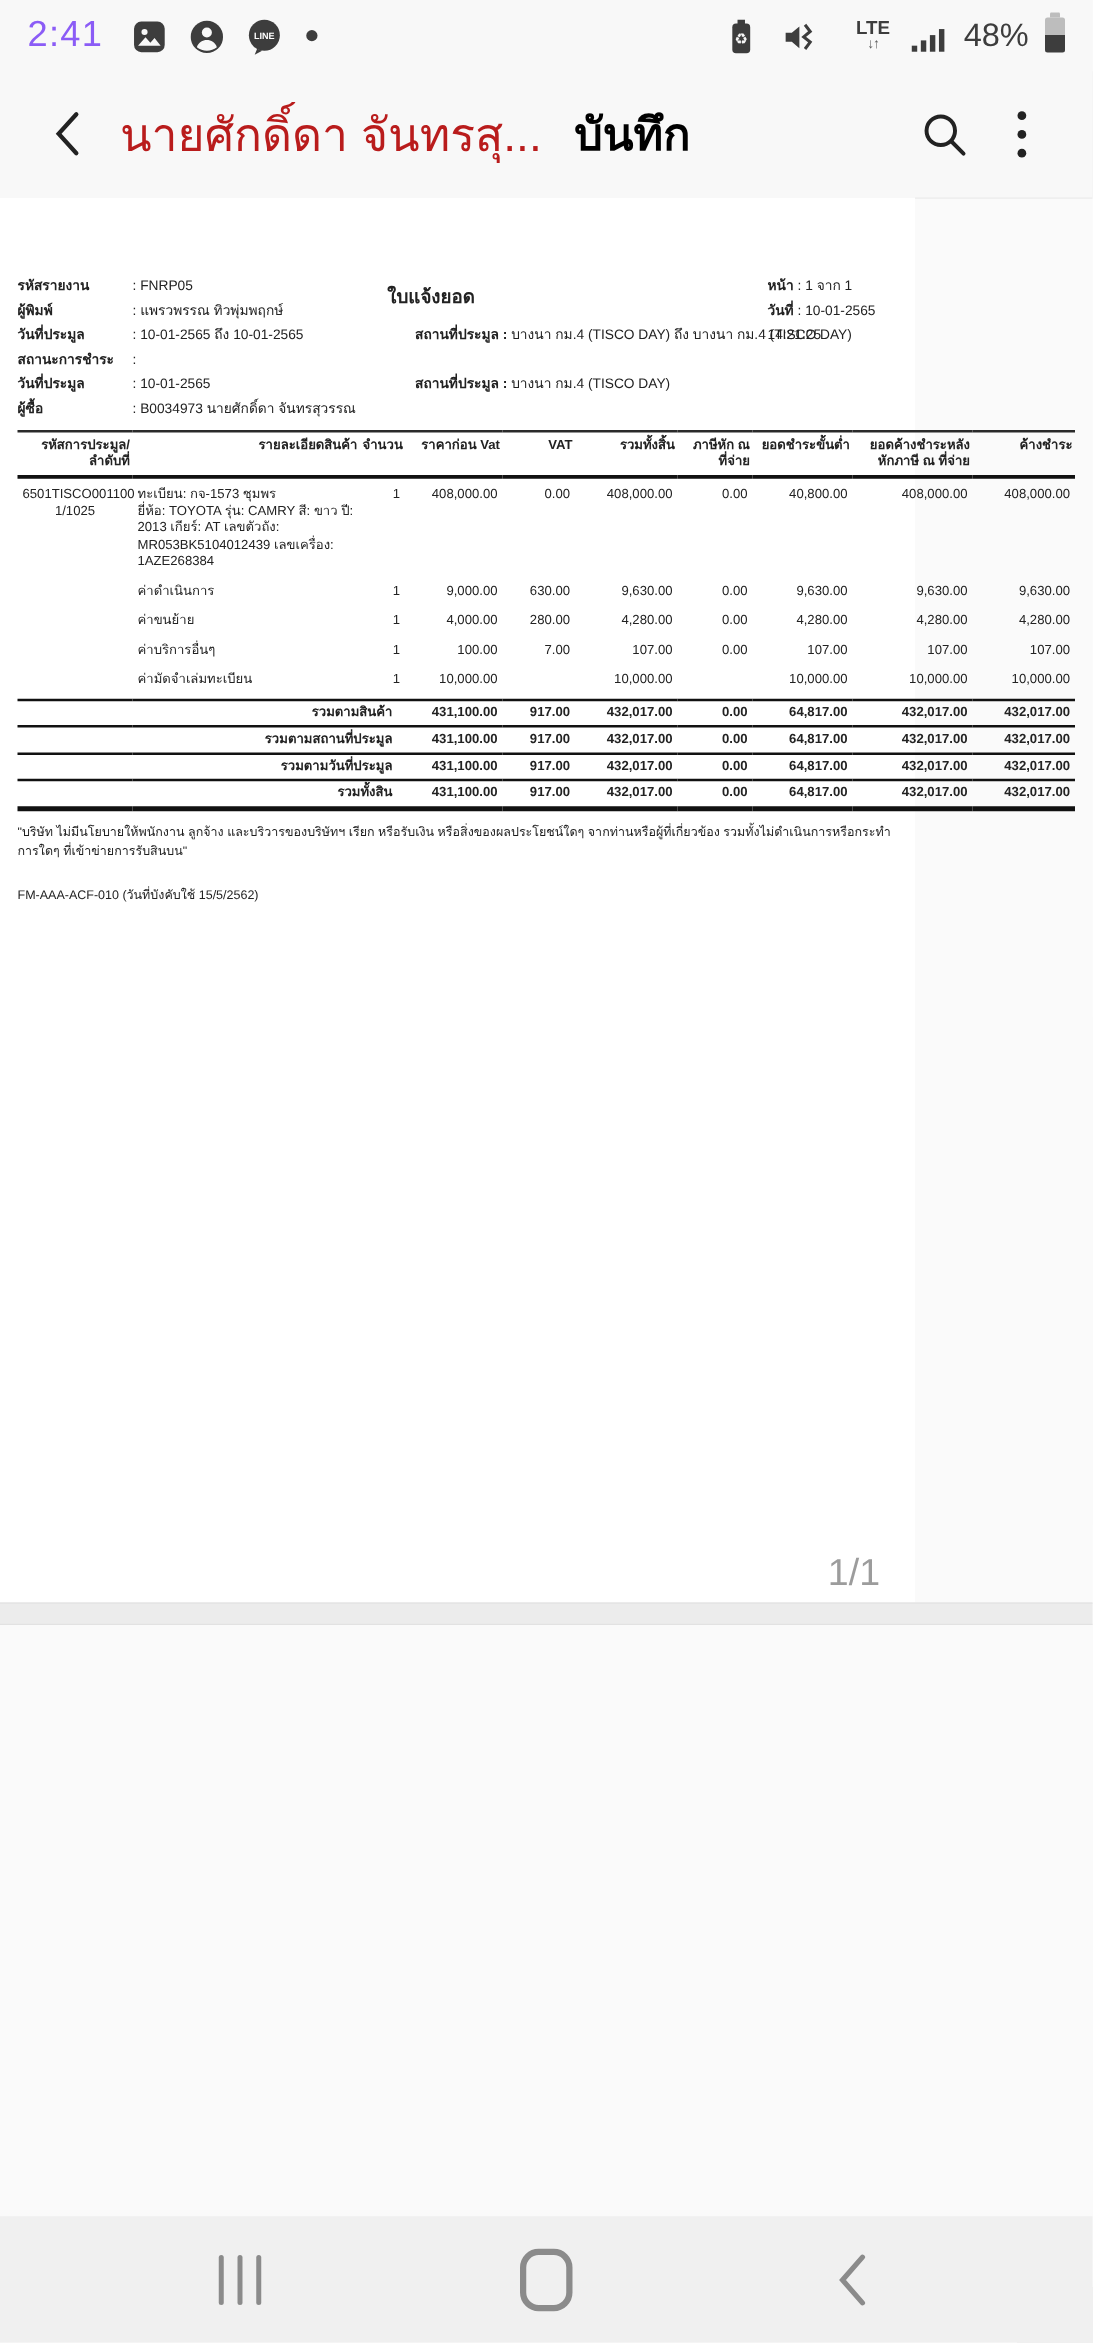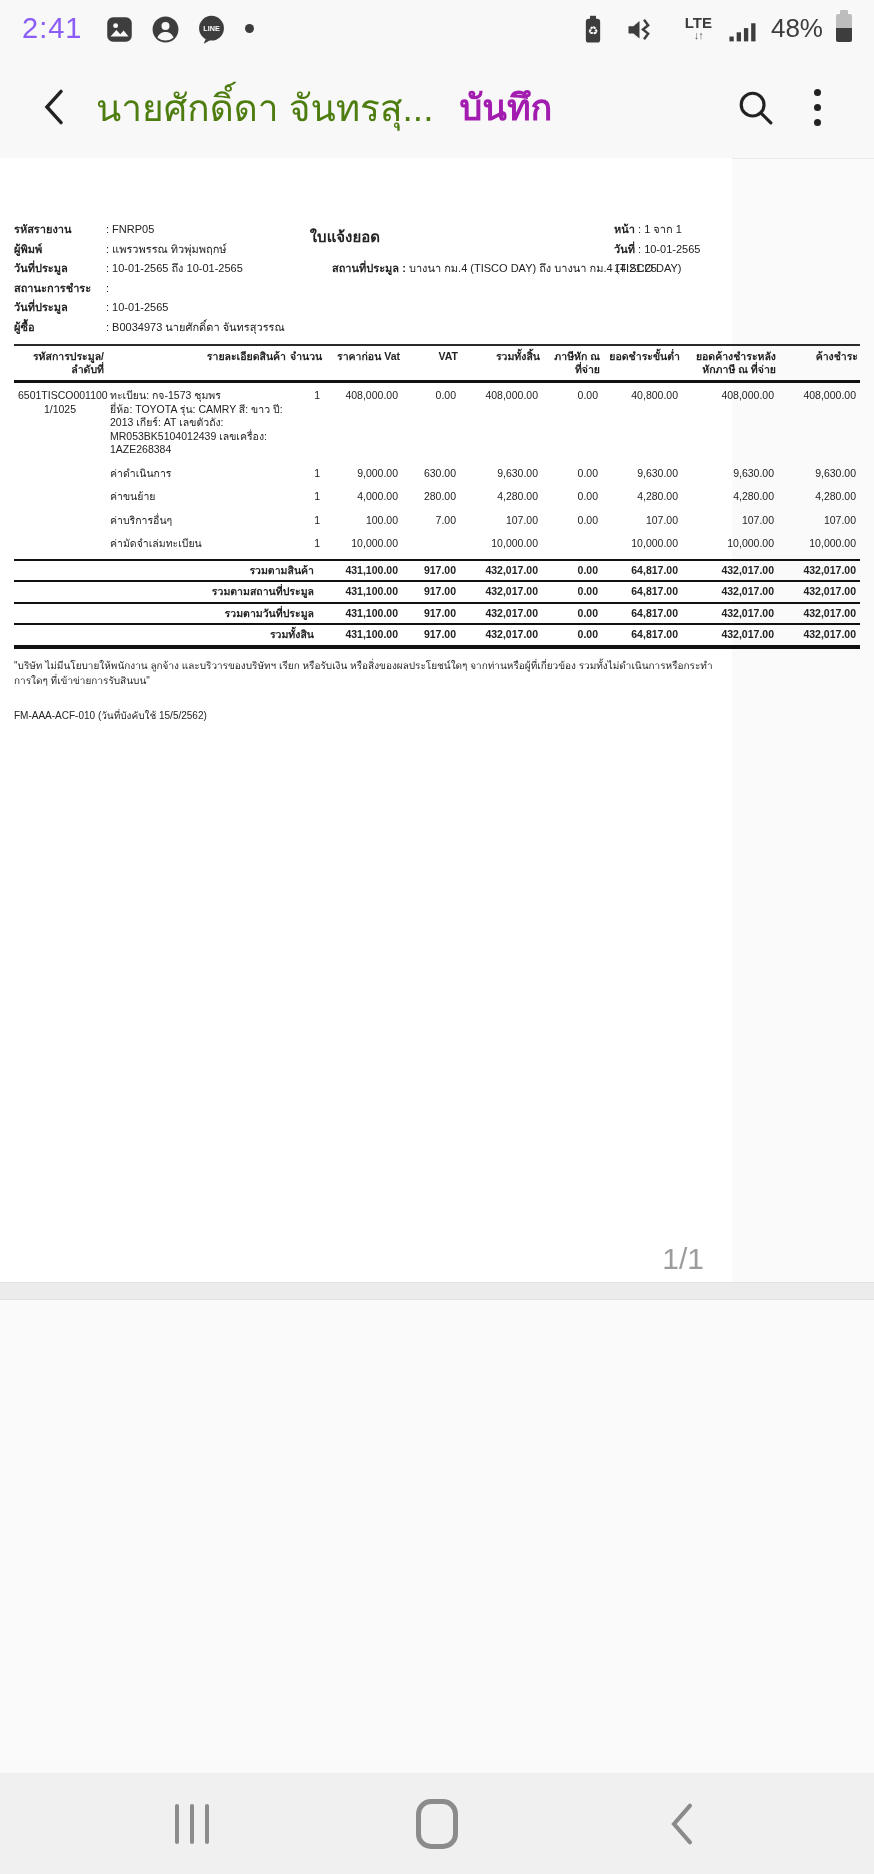--- a/index.html
+++ b/index.html
@@ -21,22 +21,22 @@
   .batt { position:relative; width:16px; height:28px; border-radius:2px;
     background:linear-gradient(#bdbdbd 0 50%, #3d3d3d 50% 100%); }
   .batt::before { content:""; position:absolute; top:-4px; left:4px; width:8px; height:4px;
     background:#bdbdbd; border-radius:1px 1px 0 0; }
 
   
   .app-bar { position:absolute; top:56px; left:0; width:874px; height:102px;
     background:#f8f8f8; display:flex; align-items:center; padding:0 26px;
     box-shadow:0 1px 0 #ebebeb; }
   .ab-back { width:56px; height:56px; display:flex; align-items:center; justify-content:center; }
-  .ab-title { font-size:37px; color:#4d7c0f; margin-left:14px; white-space:nowrap; }
-  .ab-save { font-size:36px; font-weight:bold; color:#a21caf; margin-left:26px; }
+  .ab-title { font-size:37px; color:#b91c1c; margin-left:14px; white-space:nowrap; }
+  .ab-save { font-size:36px; font-weight:bold; color:#000000; margin-left:26px; }
   .ab-spacer { flex:1; }
   .ab-icon { width:62px; height:62px; display:flex; align-items:center; justify-content:center; }
   .ovf-dots { display:flex; flex-direction:column; gap:8px; }
   .ovf-dots i { width:7px; height:7px; border-radius:50%; background:#222; }
 
   
   .doc-page { position:absolute; top:158px; left:0; width:732px; height:1124px;
     background:#fff; padding:62px 14px 0 14px; font-size:11px; color:#222; }
 
   .info { position:relative; height:124px; }
@@ -193,20 +193,21 @@
           <span class="lbl">ผู้ซื้อ</span>
           <span class="val">: B0034973 นายศักดิ์ดา จันทรสุวรรณ</span>
         </div>
     </div>
     <div class="info-title">ใบแจ้งยอด</div>
     <div class="page-date">
       <div><span class="lbl">หน้า</span> <span>: 1 จาก 1</span></div>
       <div><span class="lbl">วันที่</span> <span>: 10-01-2565 14:21:25</span></div>
     </div>
     <div class="loc loc1"><span class="lbl">สถานที่ประมูล :</span> <span>บางนา กม.4 (TISCO DAY) ถึง บางนา กม.4 (TISCO DAY)</span></div>
+    <div class="loc loc2"><span class="lbl">สถานที่ประมูล :</span> <span>บางนา กม.4 (TISCO DAY)</span></div>
   </div>
 
   <table class="stm">
     <colgroup>
       <col style="width:92px">
         <col style="width:182px">
         <col style="width:36px">
         <col style="width:78px">
         <col style="width:58px">
       <col style="width:82px">

